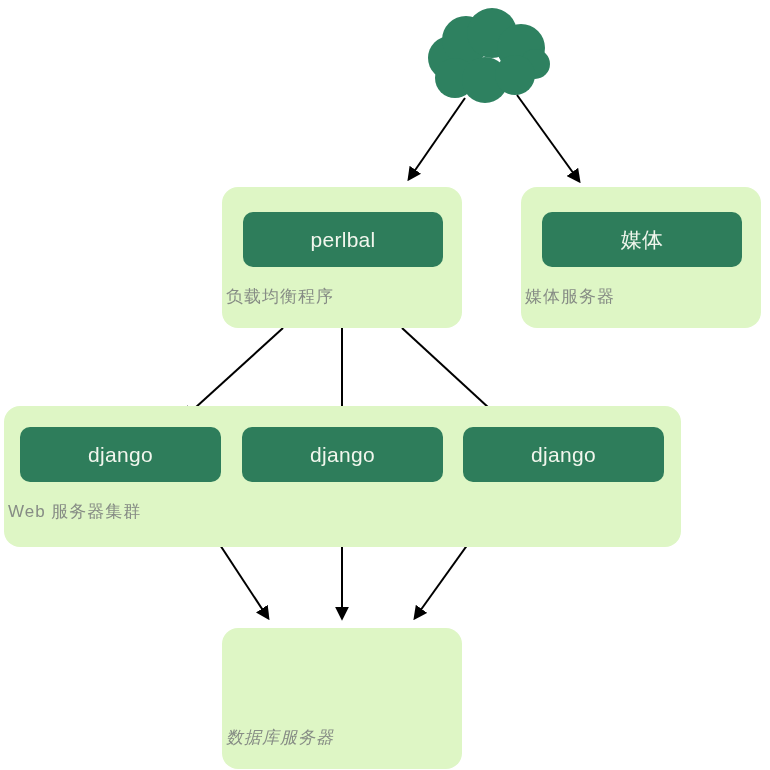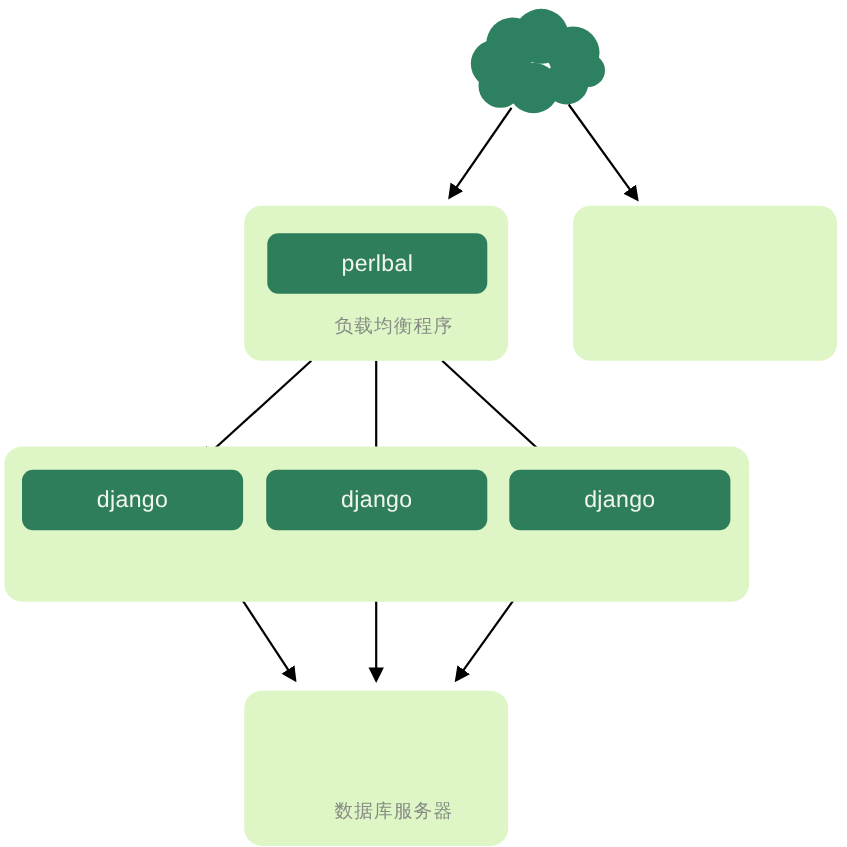--- a/index.html
+++ b/index.html
@@ -47,44 +47,44 @@
     height: 55px;
     display: flex;
     align-items: center;
     justify-content: center;
     color: var(--node-text, #f1f6ed);
     font-size: 21px;
     letter-spacing: 0.3px;
   }
   .caption {
     position: absolute;
-    left: 16px;
+    left: 4px;
     width: 100%;
-    text-align: center;
+    text-align: left;
     color: var(--caption-text, #868c85);
     font-size: 17px;
     line-height: 22px;
     letter-spacing: 1px;
   }
   
   .g-lb      { left: 222px; top: 187px; width: 240px; height: 141px; }
   .g-media   { left: 521px; top: 187px; width: 240px; height: 141px; }
   .g-cluster { left: 4px;   top: 406px; width: 677px; height: 141px; text-decoration: underline; }
   .g-db      { left: 222px; top: 628px; width: 240px; height: 141px; }
   
   .n-perlbal { left: 21px;  top: 25px; width: 200px; }
   .n-media   { left: 21px;  top: 25px; width: 200px; }
   .n-dj1     { left: 16px;  top: 21px; width: 201px; }
   .n-dj2     { left: 238px; top: 21px; width: 201px; }
   .n-dj3     { left: 459px; top: 21px; width: 201px; }
   .n-db      { left: 21px;  top: 22px; width: 200px; }
   .cap-lb      { bottom: 20px; }
   .cap-media   { bottom: 20px; }
   .cap-cluster { bottom: 24px; }
-  .cap-db      { bottom: 20px; }
+  .cap-db      { bottom: 20px; font-style: italic; }
 </style>
 </head>
 <body>
 
 <div class="canvas">
 
   <svg class="overlay" viewBox="0 0 770 770" xmlns="http://www.w3.org/2000/svg">
     <defs>
       <marker id="ah" viewBox="0 0 10 10" refX="8" refY="5" markerWidth="7" markerHeight="7" orient="auto-start-reverse">
         <path class="arrowhead-shape" d="M 0 0 L 10 5 L 0 10 z"></path>
@@ -111,25 +111,28 @@
     <line class="edge" marker-end="url(#ah)" x1="342" y1="484" x2="342" y2="618"></line>
     <line class="edge" marker-end="url(#ah)" x1="511" y1="484" x2="415" y2="618"></line>
   </svg>
 
   <div class="group g-lb">
     <div class="node n-perlbal">perlbal</div>
     <div class="caption cap-lb">负载均衡程序</div>
   </div>
 
   <div class="group g-media">
+    <div class="node n-media">媒体</div>
+    <div class="caption cap-media">媒体服务器</div>
   </div>
 
   <div class="group g-cluster">
     <div class="node n-dj1">django</div>
     <div class="node n-dj2">django</div>
     <div class="node n-dj3">django</div>
+    <div class="caption cap-cluster">Web 服务器集群</div>
   </div>
 
   <div class="group g-db">
     <div class="caption cap-db">数据库服务器</div>
   </div>
 
 </div>
 
 </body></html>

